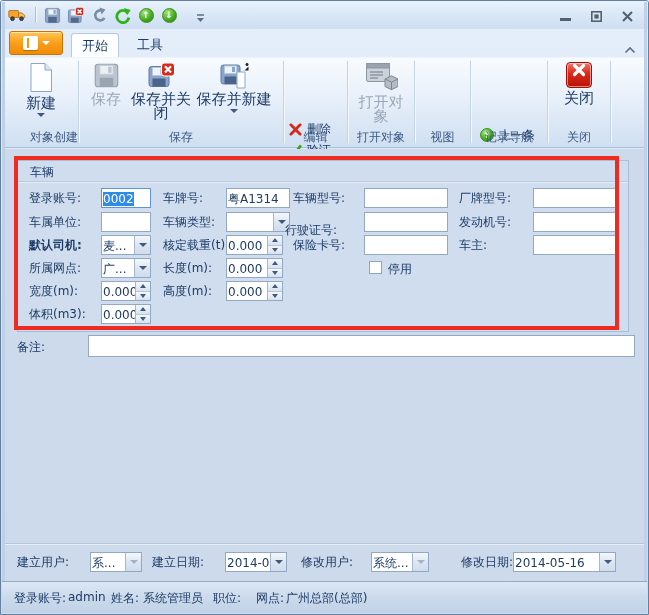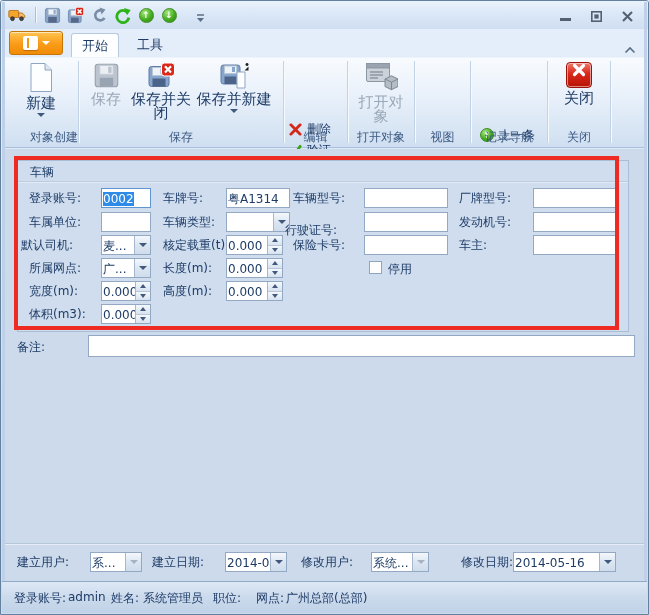--- a/index.html
+++ b/index.html
@@ -318,21 +318,21 @@
       </div>
     <div class="flabel" style="left:280px;top:63px;margin-top:8px;">行驶证号:</div>
     <div class="ed" style="left:359px;top:63px;width:84px;">
         <span class="val"></span>
       </div>
     <div class="flabel" style="left:454px;top:63px;">发动机号:</div>
     <div class="ed" style="left:528px;top:63px;width:86px;">
         <span class="val"></span>
       </div>
 
-    <div class="flabel" style="left:16px;top:86px;">默认司机:</div>
+    <div class="flabel" style="left:24px;top:86px;font-weight:bold;">默认司机:</div>
     <div class="ed" style="left:96px;top:86px;width:50px;">
         <span class="val">麦...</span>
         <span class="dd">
           <span class="t"></span>
         </span>
       </div>
     <div class="flabel" style="left:158px;top:86px;">核定载重(t):</div>
     <div class="ed" style="left:221px;top:86px;width:57px;">
         <span class="val">0.000</span>
         <span class="spin">

